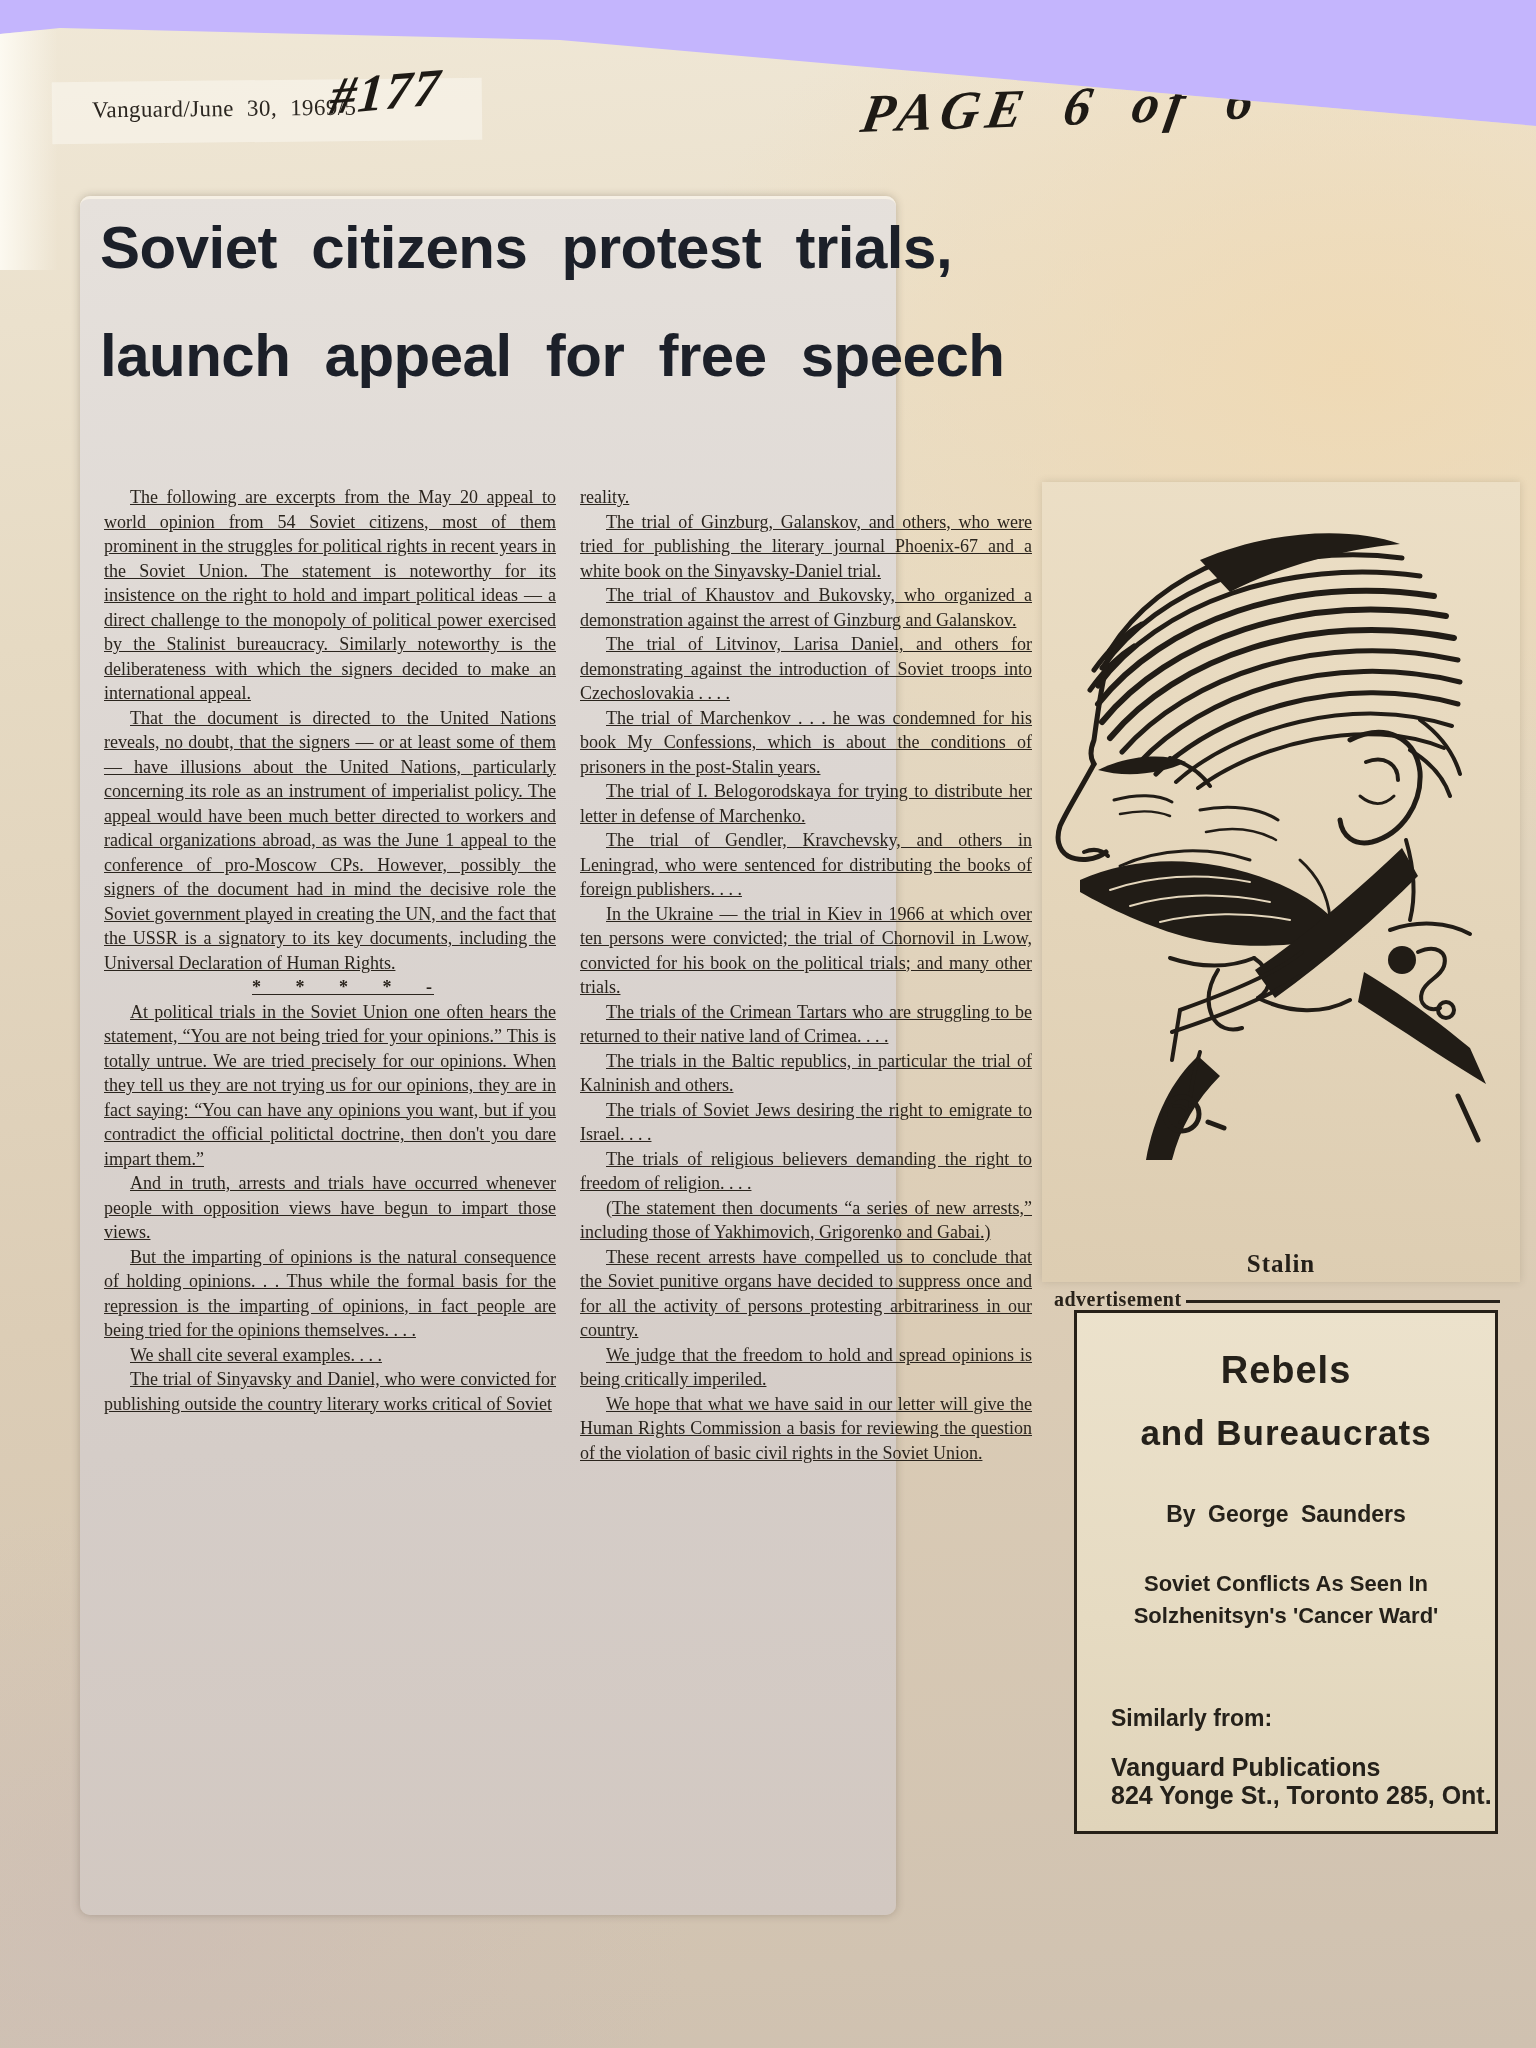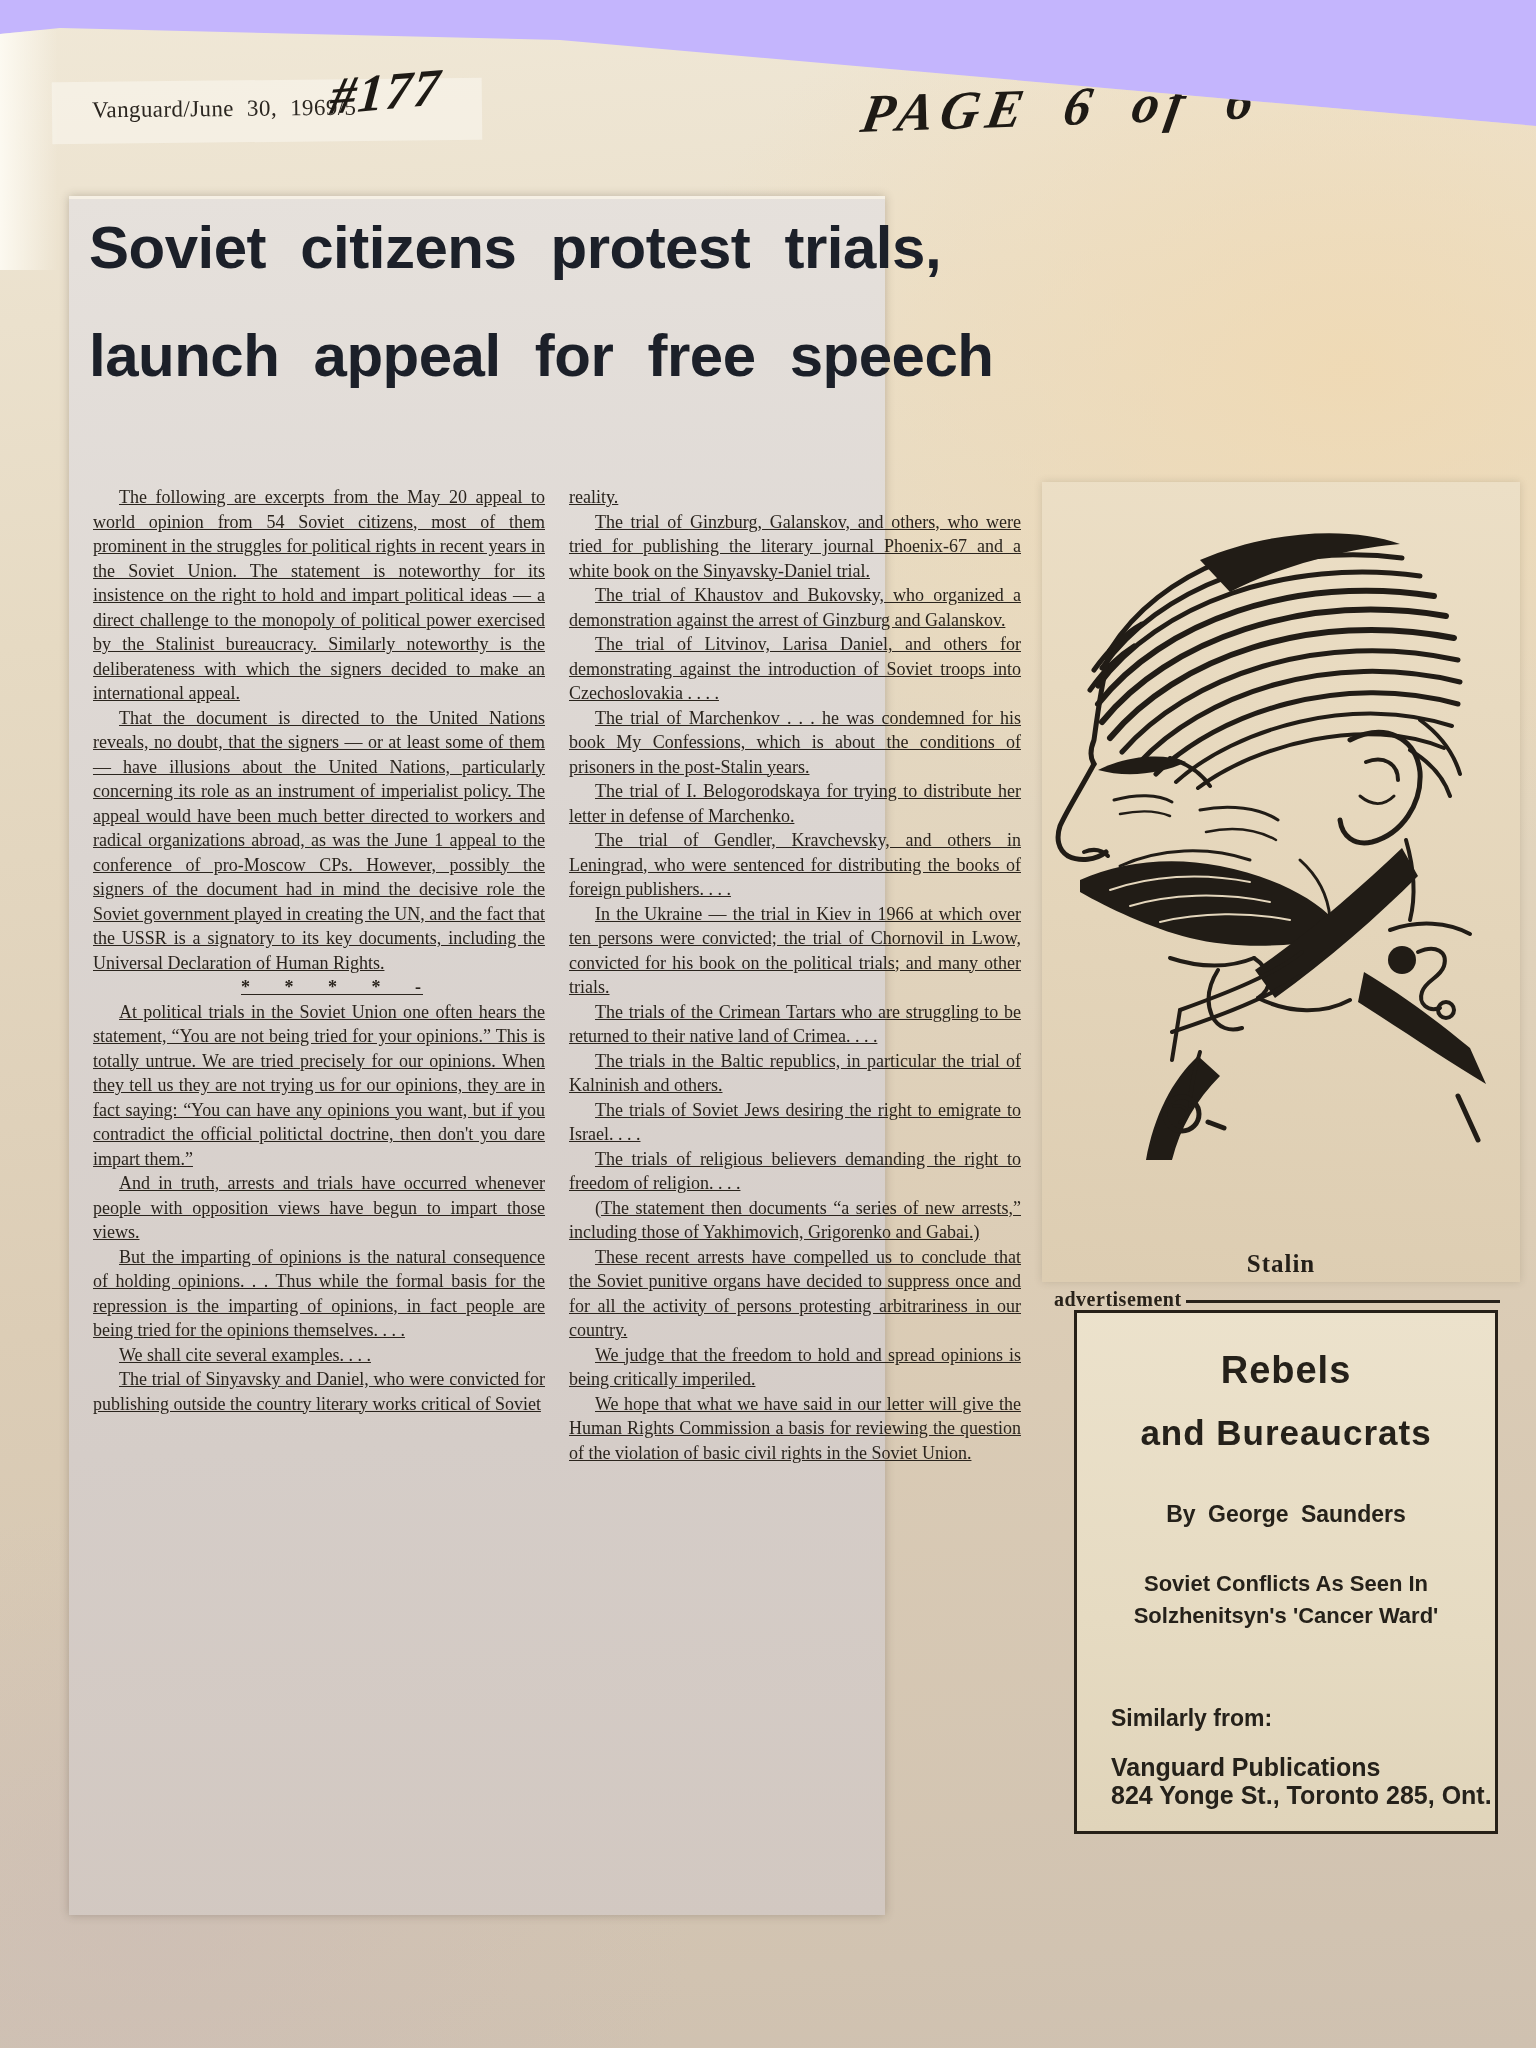--- a/index.html
+++ b/index.html
@@ -34,24 +34,25 @@
   .issue-number{
     position:absolute;left:330px;top:62px;font-size:52px;
     transform:rotate(-5deg) skewX(-10deg);letter-spacing:2px;
   }
   .page-note{
     position:absolute;left:862px;top:76px;font-size:54px;
     transform:rotate(-2deg) skewX(-12deg);letter-spacing:7px;word-spacing:14px;
   }
   
   .clipping{
-    position:absolute;left:69px;top:196px;width:816px;height:1716px;
+    position:absolute;left:80px;top:196px;width:816px;height:1716px;
     background:linear-gradient(178deg,#e6e1dc 0%,#dbd5d1 38%,#d5cdc8 72%,#d2c8c1 100%);
     border-top:3px solid #f6f0e5;
     box-shadow:0 0 9px rgba(66,54,40,0.28);
+    border-radius:10px;
   }
   .headline{
     position:absolute;left:20px;width:940px;
     font-family:"Liberation Sans", sans-serif;font-weight:bold;
     font-size:60px;letter-spacing:-0.5px;word-spacing:0.30em;color:#1c2029;
     white-space:nowrap;
   }
   .hl1{top:14px;}
   .hl2{top:122px;}
   .col{

